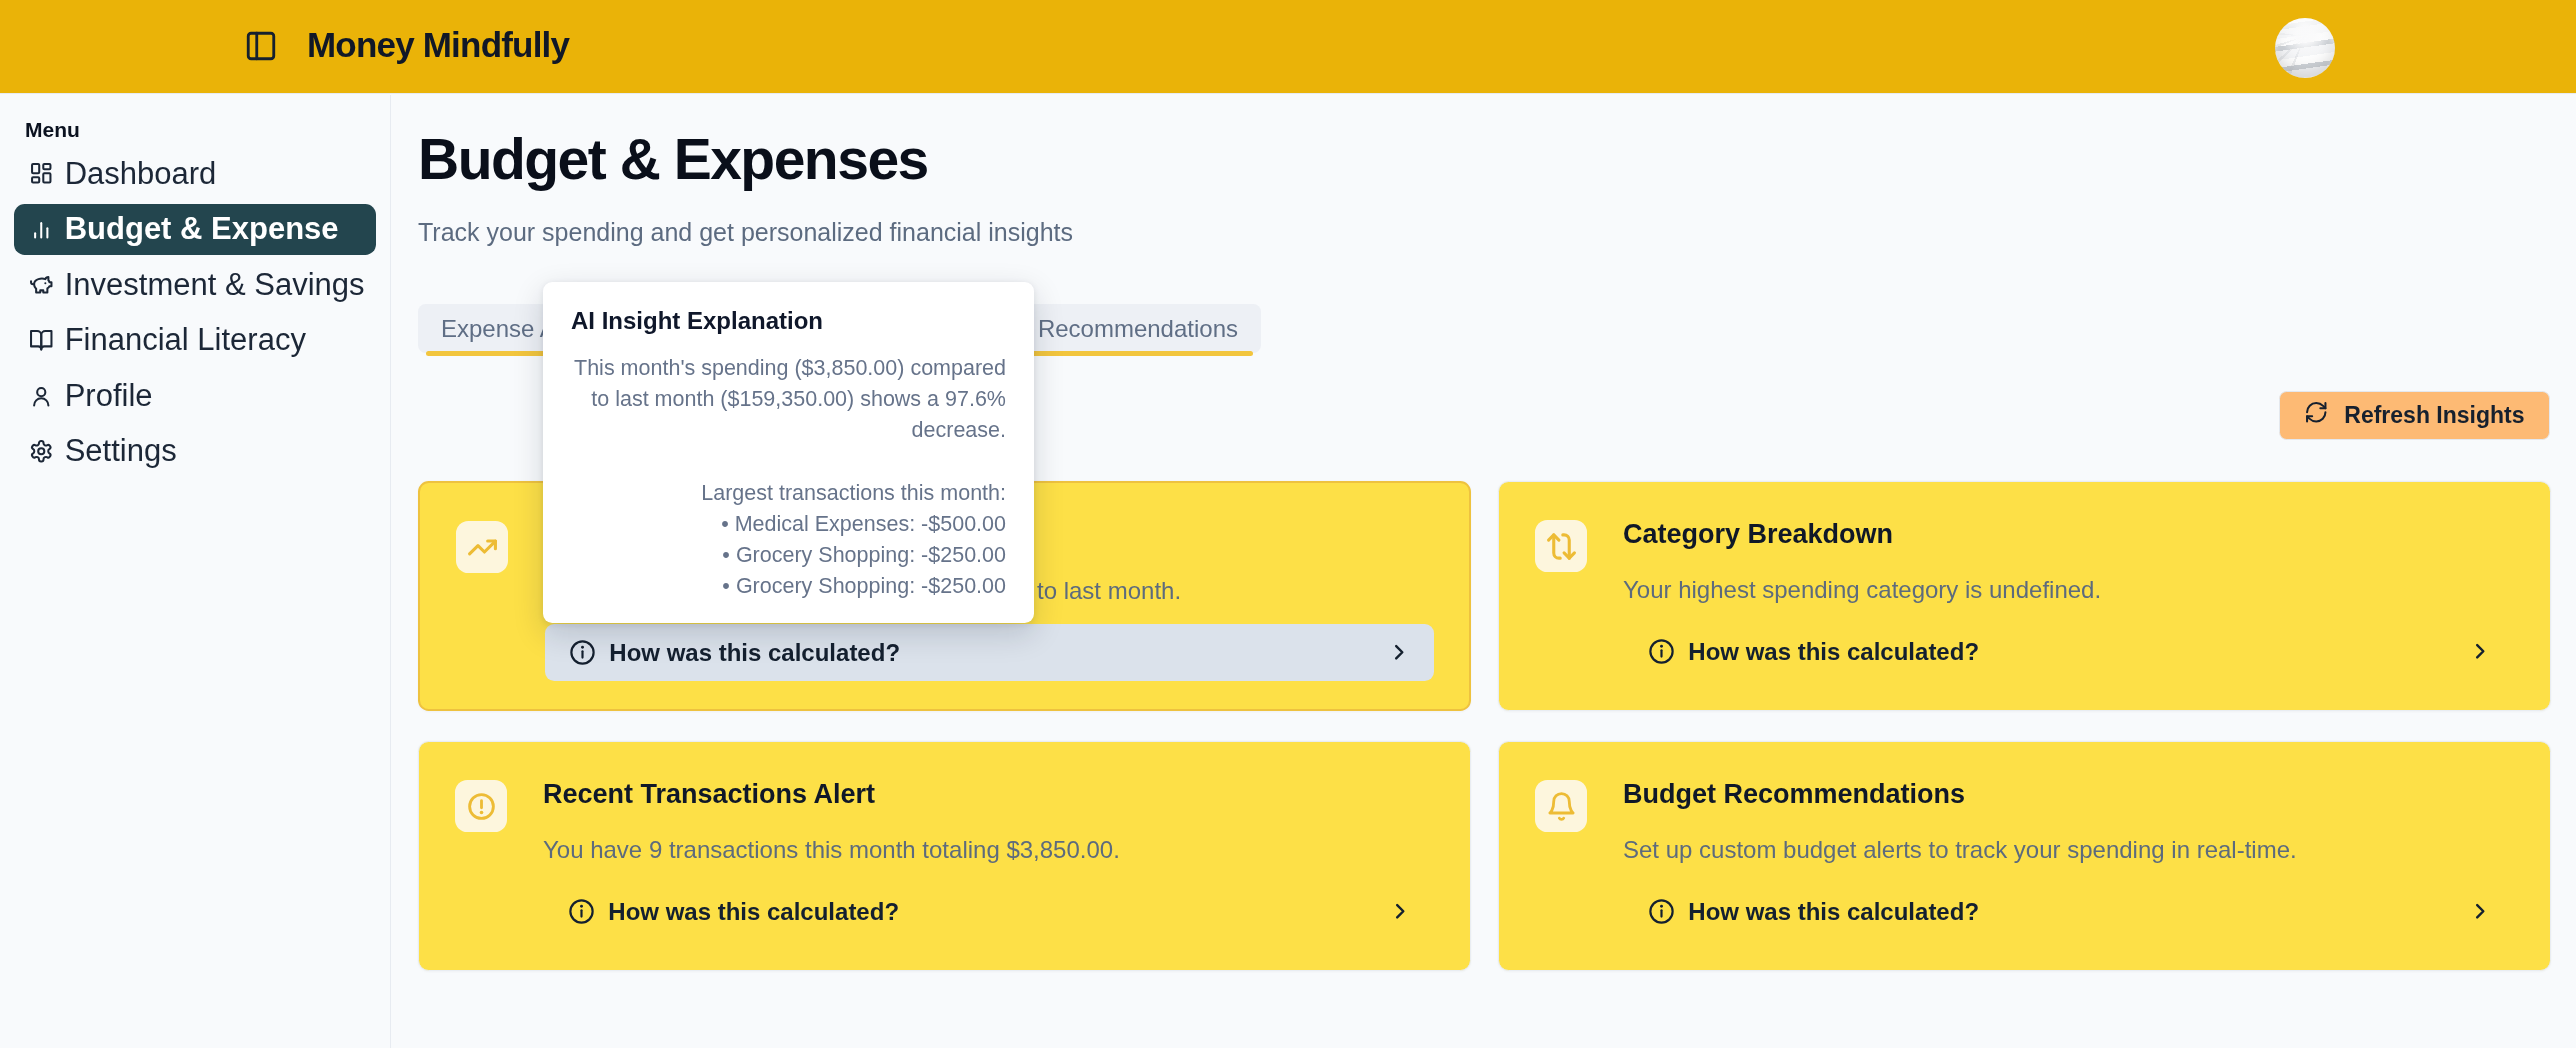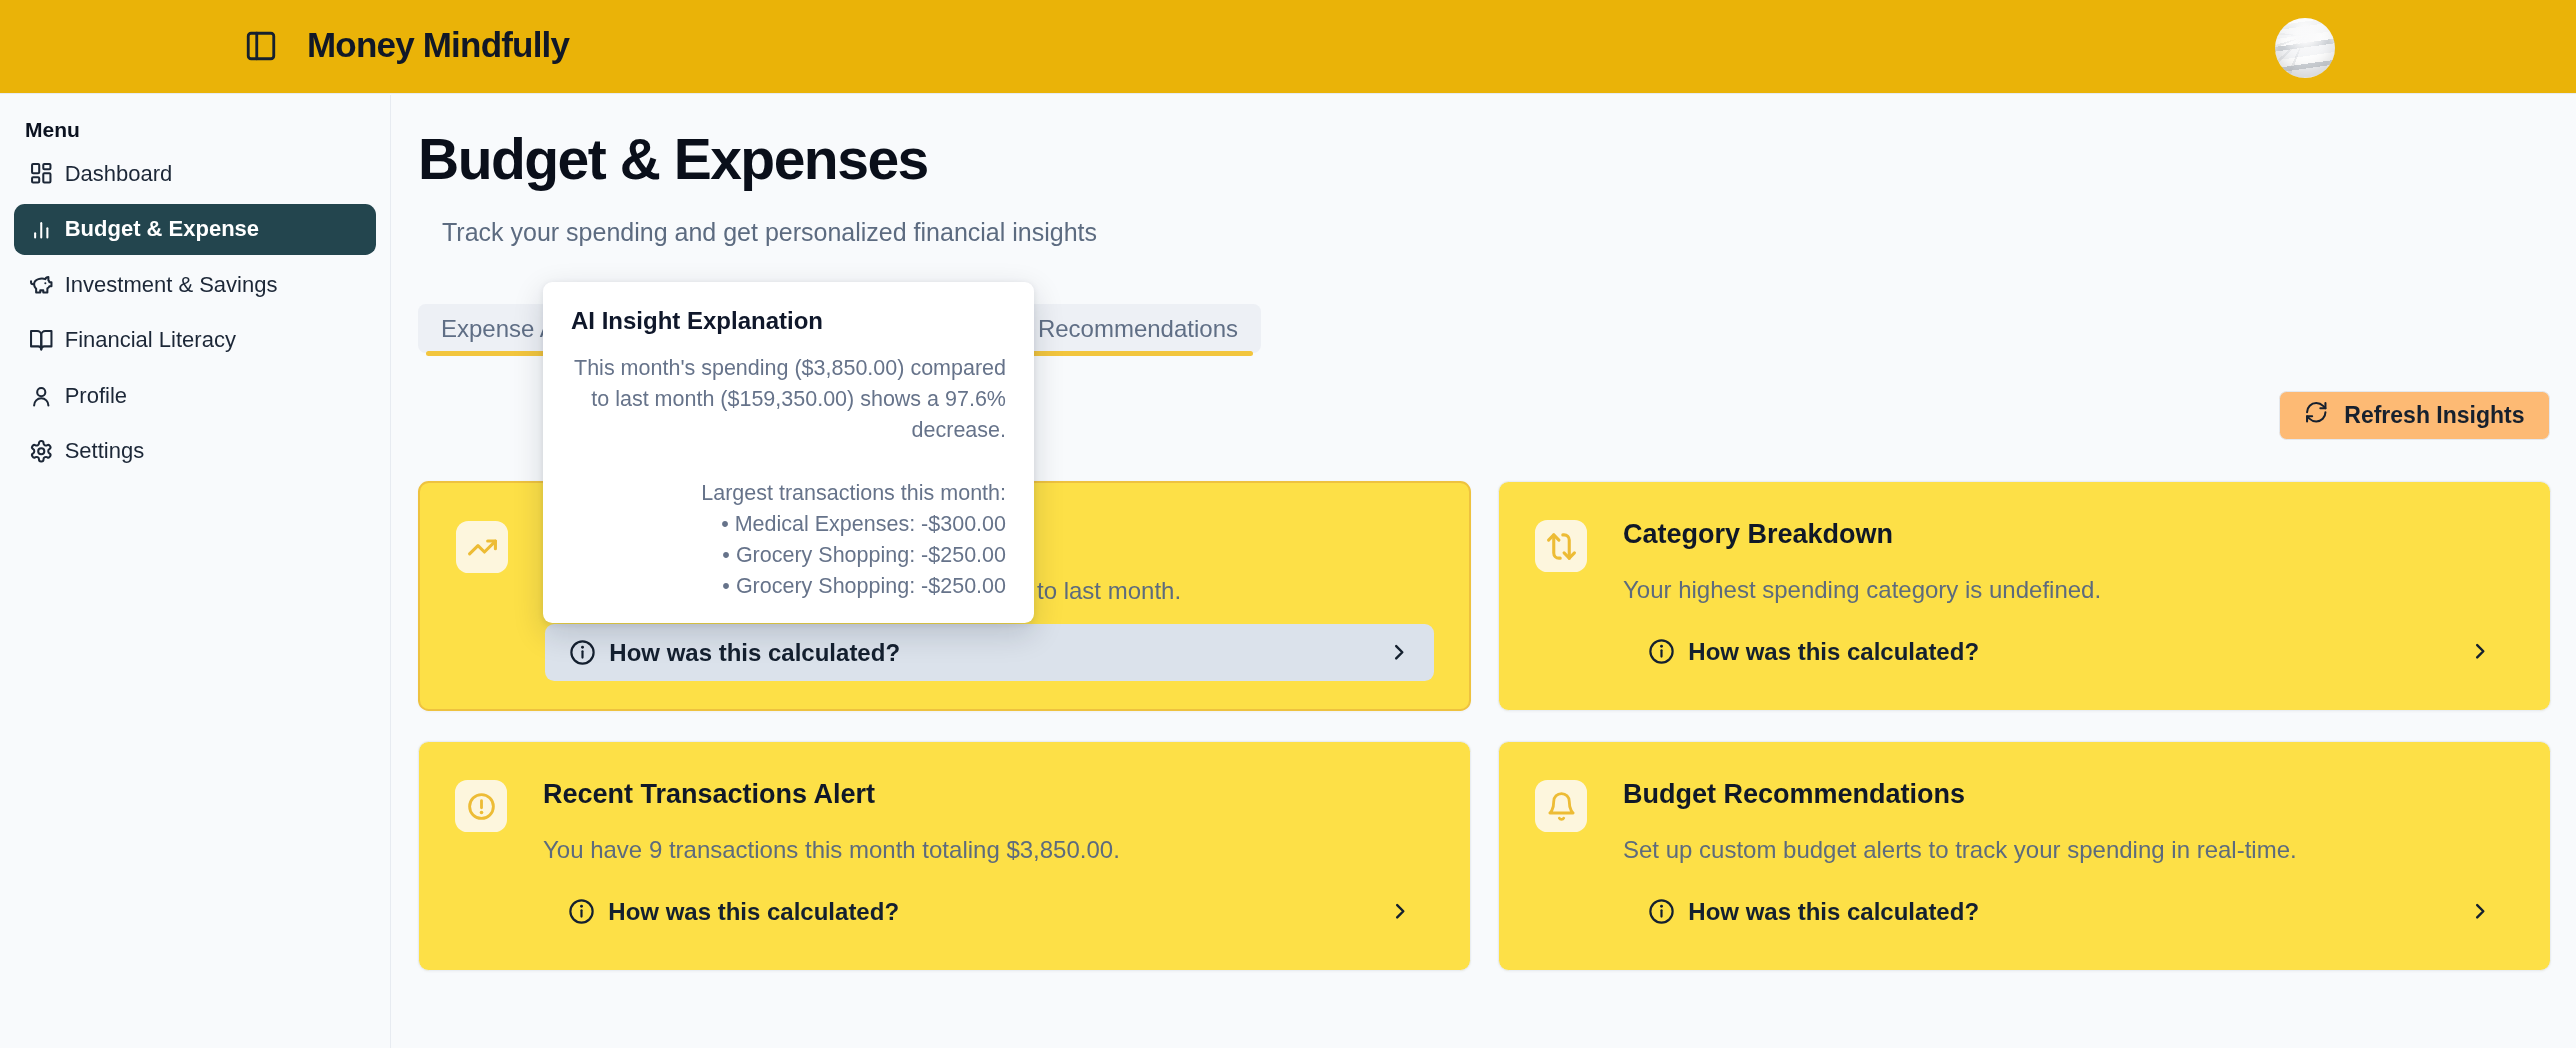--- a/index.html
+++ b/index.html
@@ -44,33 +44,33 @@
     background:#f8fafc; border-right:1.5px solid #e7ebf1;
   }
   .menu-label {
     position:absolute; left:25px; top:23px;
     font-size:21px; font-weight:700; color:#0b1220;
   }
   .nav { position:absolute; left:0; top:53px; width:100%; }
   .nav-item {
     height:51px; margin:0 14px 4.6px 14px; padding-left:14px; border-radius:10.7px;
     display:flex; align-items:center; gap:10.7px;
-    font-size:22px; font-weight:500; color:#1c2737; cursor:pointer;
+    font-size:31px; font-weight:500; color:#1c2737; cursor:pointer;
   }
   .nav-item .nav-icon { width:26px; height:26px; display:flex; align-items:center; justify-content:center; }
   .nav-item svg { width:24.5px; height:24.5px; }
   .nav-item.active { background:#23454e; color:#ffffff; font-weight:700; }
 
   
   .page-title {
     position:absolute; left:418px; top:126px;
     font-size:57px; font-weight:700; letter-spacing:-1.5px; color:#0a0f1a;
   }
   .page-subtitle {
-    position:absolute; left:442px; top:218px;
+    position:absolute; left:418px; top:218px;
     font-size:25px; color:#5c6b80;
   }
 
   .tabs {
     position:absolute; left:418px; top:304px; width:843px; height:49px;
     background:#edf0f5; border-radius:7.7px;
     display:flex; justify-content:space-between; align-items:center; padding:0 23px;
   }
   .tab {
     background:none; border:none; font-family:inherit;
@@ -340,21 +340,21 @@
         </button>
       </article>
 
     </section>
 
     <div class="tooltip">
       <h3>AI Insight Explanation</h3>
       <p class="para">This month's spending ($3,850.00) compared to last month ($159,350.00) shows a 97.6% decrease.</p>
       <p>Largest transactions this month:</p>
       <ul>
-        <li>Medical Expenses: -$300.00</li>
+        <li>Medical Expenses: -$500.00</li>
         <li>Grocery Shopping: -$250.00</li>
         <li>Grocery Shopping: -$250.00</li>
       </ul>
     </div>
   </main>
 
 </div>
 
 
 </body></html>

